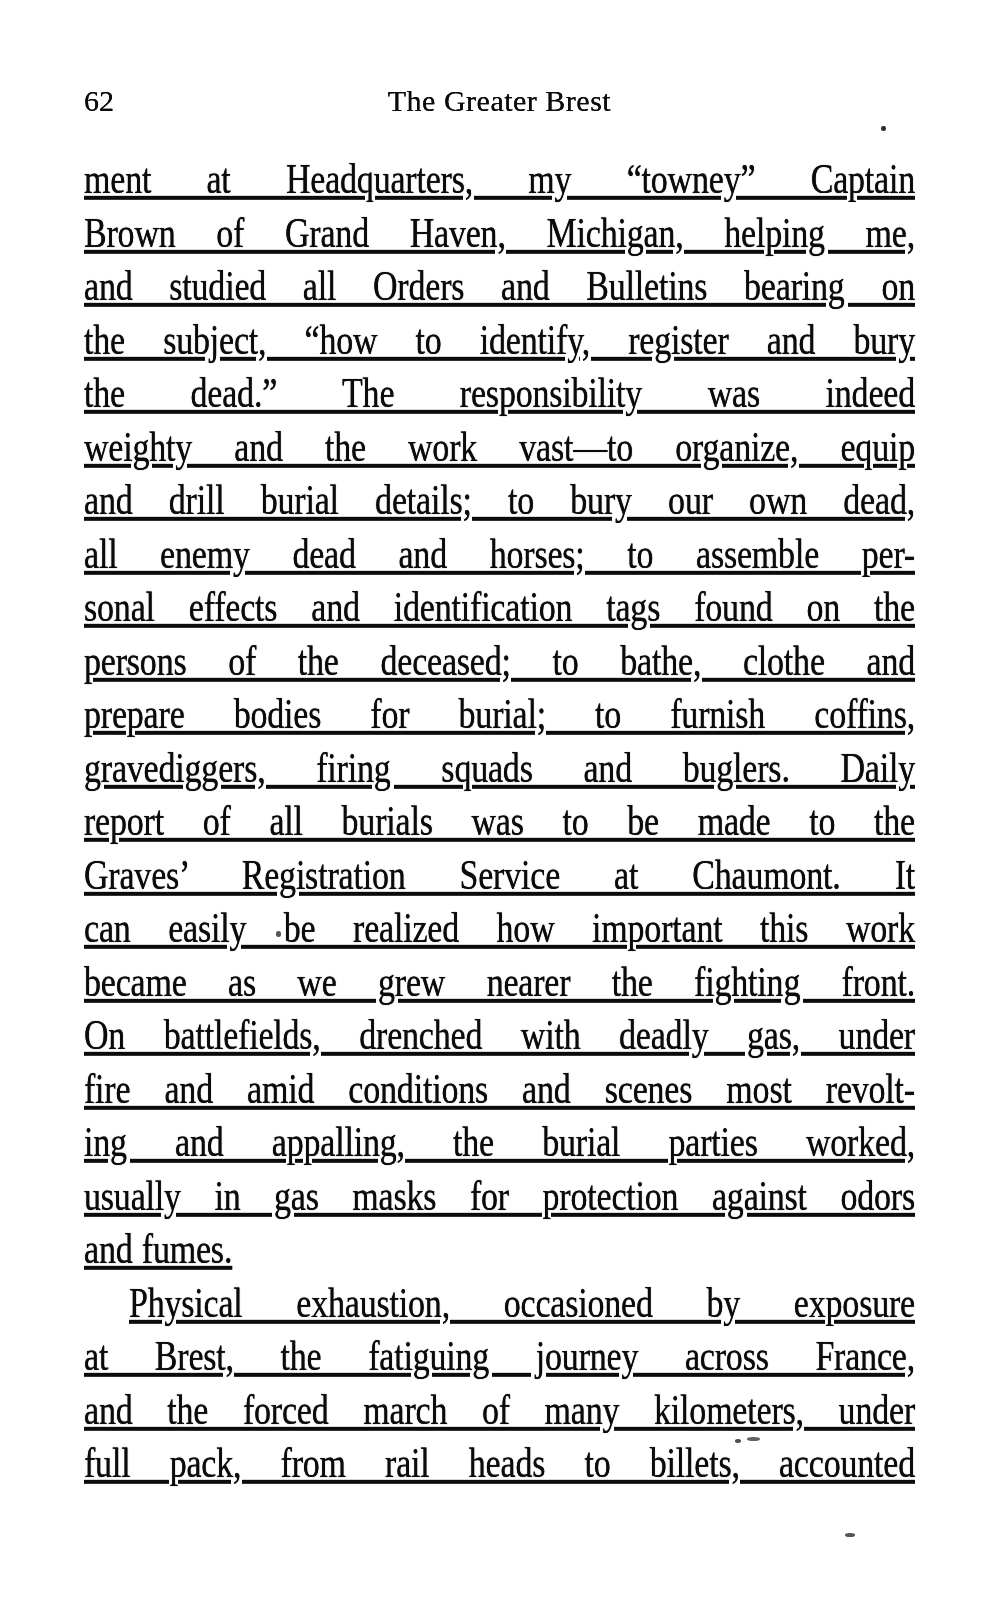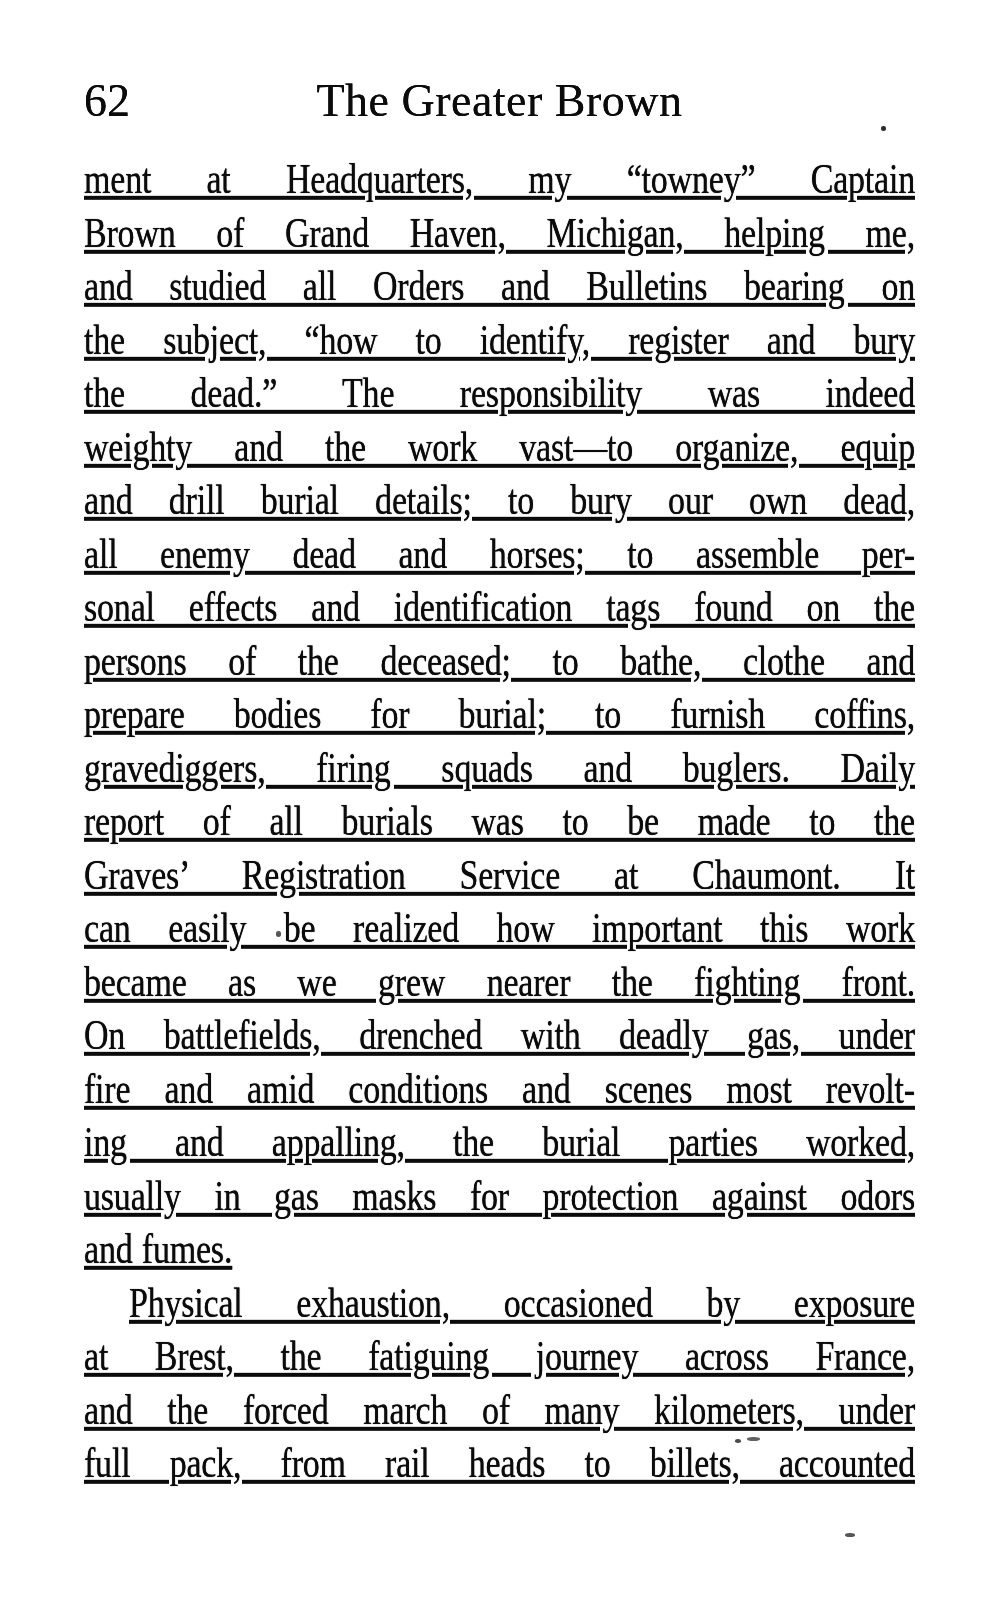--- a/index.html
+++ b/index.html
@@ -12,21 +12,21 @@
     font-family: "Liberation Serif", "DejaVu Serif", serif;
     color: #0b0b0b;
   }
   
   .header {
     position: absolute;
     top: 77px;
     left: 84px;
     width: 831px;
     height: 48px;
-    font-size: 46px;
+    font-size: 30px;
     line-height: 48px;
     text-shadow: 0 0 0.6px #000;
     text-decoration: underline;
   }
   .page-number {
     position: absolute;
     left: 0;
     top: 0;
   }
   .running-title {
@@ -78,21 +78,21 @@
   .speck.s5 { left: 845px; top: 1533px; width: 10px; height: 4px; opacity:.8; }
   .speck.s6 { left: 126px; top: 667px; width: 4px;  height: 4px; opacity:.7; }
 </style>
 </head>
 <body>
 
 <div class="page">
 
   <div class="header">
     <span class="page-number">62</span>
-    <span class="running-title">The Greater Brown</span>
+    <span class="running-title">The Greater Brest</span>
   </div>
 
   <div class="body-col">
       <div class="line">ment at Headquarters, my “towney” Captain</div>
       <div class="line">Brown of Grand Haven, Michigan, helping me,</div>
       <div class="line">and studied all Orders and Bulletins bearing on</div>
       <div class="line">the subject, “how to identify, register and bury</div>
       <div class="line">the dead.” The responsibility was indeed</div>
       <div class="line">weighty and the work vast—to organize, equip</div>
       <div class="line">and drill burial details; to bury our own dead,</div>

